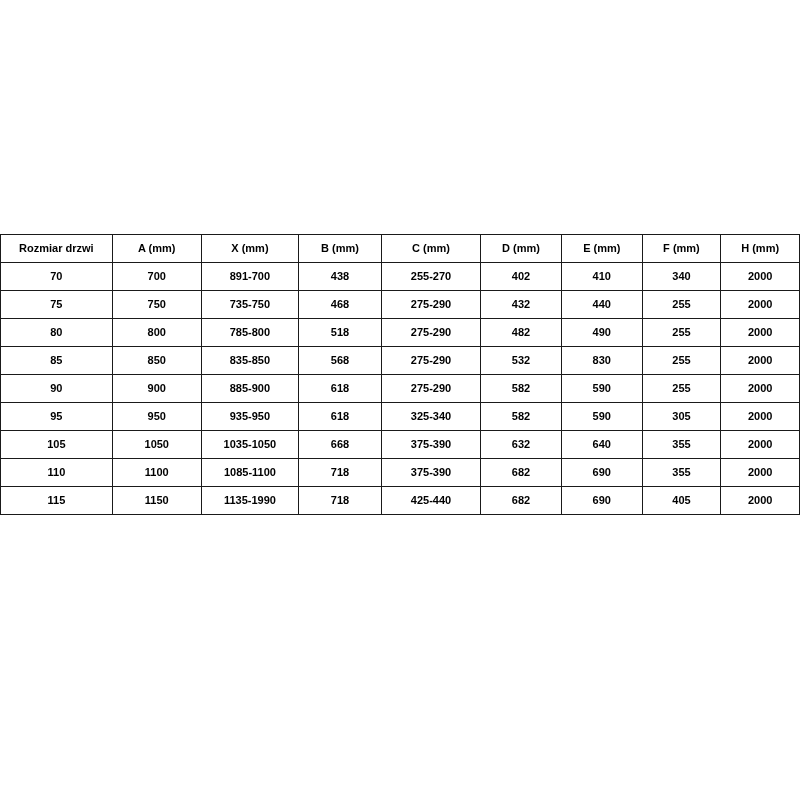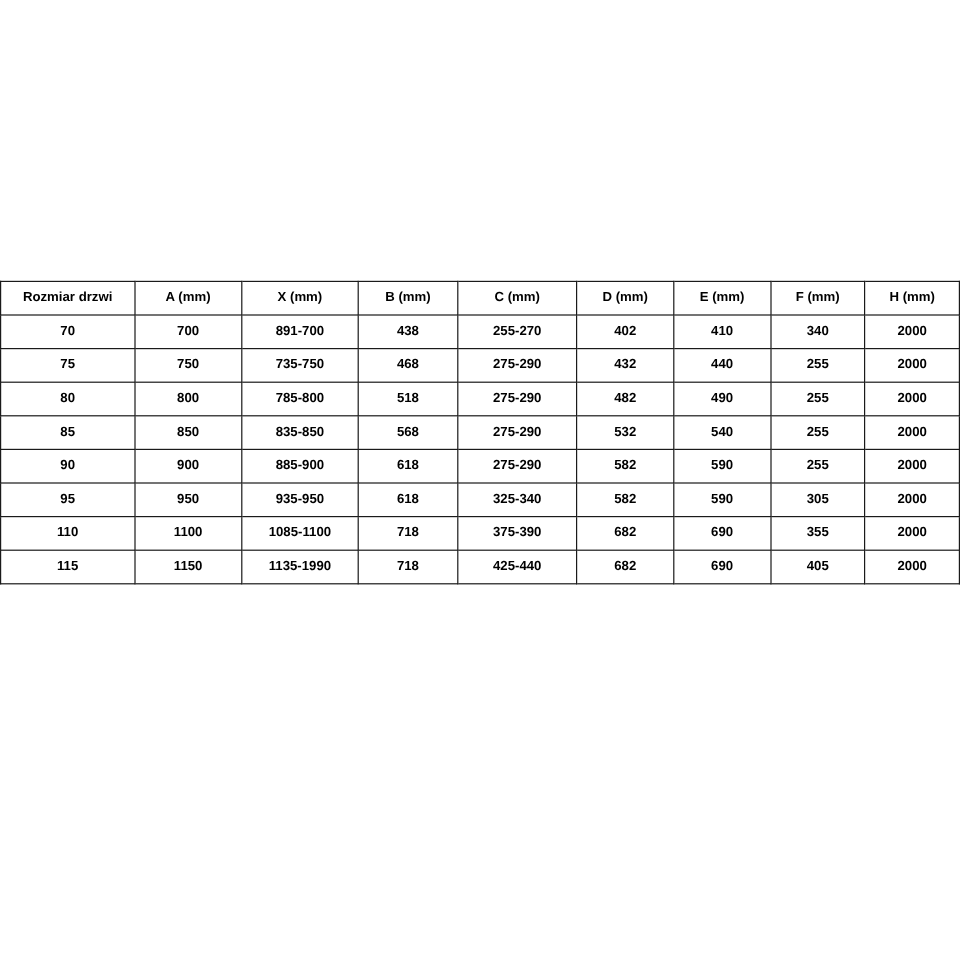--- a/index.html
+++ b/index.html
@@ -114,21 +114,21 @@
         <td>255</td>
         <td>2000</td>
       </tr>
       <tr>
         <td>85</td>
         <td>850</td>
         <td>835-850</td>
         <td>568</td>
         <td>275-290</td>
         <td>532</td>
-        <td>540</td>
+        <td>830</td>
         <td>255</td>
         <td>2000</td>
       </tr>
       <tr>
         <td>90</td>
         <td>900</td>
         <td>885-900</td>
         <td>618</td>
         <td>275-290</td>
         <td>582</td>
@@ -138,20 +138,31 @@
       </tr>
       <tr>
         <td>95</td>
         <td>950</td>
         <td>935-950</td>
         <td>618</td>
         <td>325-340</td>
         <td>582</td>
         <td>590</td>
         <td>305</td>
+        <td>2000</td>
+      </tr>
+      <tr>
+        <td>105</td>
+        <td>1050</td>
+        <td>1035-1050</td>
+        <td>668</td>
+        <td>375-390</td>
+        <td>632</td>
+        <td>640</td>
+        <td>355</td>
         <td>2000</td>
       </tr>
       <tr>
         <td>110</td>
         <td>1100</td>
         <td>1085-1100</td>
         <td>718</td>
         <td>375-390</td>
         <td>682</td>
         <td>690</td>

